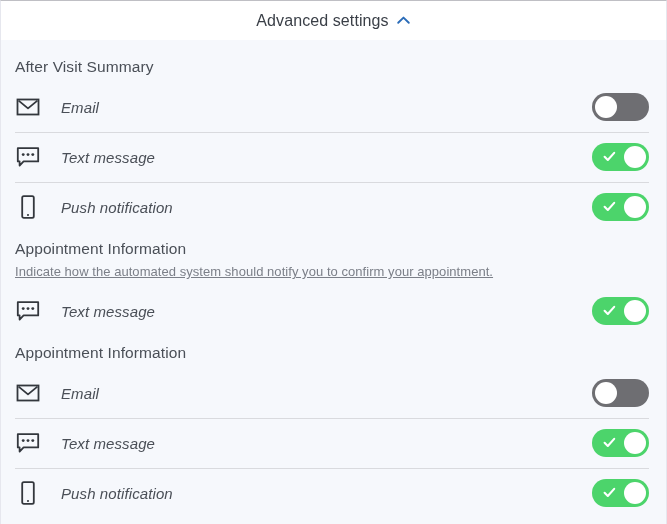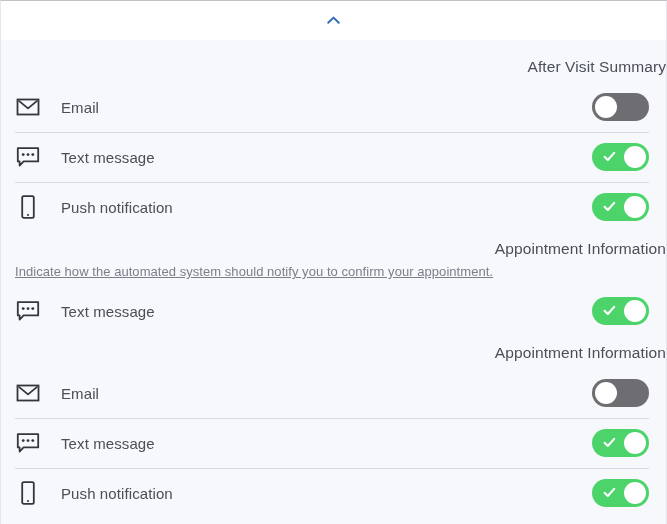--- a/index.html
+++ b/index.html
@@ -53,21 +53,20 @@
   .body-area {
     background: #f6f8fc;
     padding-top: 10px;
   }
 
   .section-title {
     font-size: 15.5px;
     color: #4a4f57;
     padding: 8px 0 6px 14px;
     letter-spacing: .1px;
-    text-align: right;
   }
   .section-desc {
     font-size: 13px;
     color: #7b7f88;
     padding: 0 14px 7px 14px;
     letter-spacing: .05px;
     text-decoration: underline;
   }
 
   .row {
@@ -95,20 +94,21 @@
     align-items: center;
     justify-content: flex-start;
     line-height: 0;
   }
   .row-label {
     flex: 1 1 auto;
     font-size: 15px;
     color: #4a4f57;
     padding-left: 12px;
     letter-spacing: .1px;
+    font-style: italic;
   }
 
   
   .toggle {
     flex: 0 0 auto;
     width: 57px;
     height: 28px;
     border-radius: 14px;
     position: relative;
     cursor: pointer;
@@ -142,20 +142,21 @@
   .toggle.on .toggle-check {
     display: block;
   }
 </style>
 </head>
 <body>
 
 <div id="page">
 
   <div class="adv-header">
+    <span class="adv-header-label">Advanced settings</span>
     <span class="chevron-up">
       <svg width="15" height="15" viewBox="0 0 15 15" aria-hidden="true">
         <path d="M2.2 9.8 L7.5 4.6 L12.8 9.8" fill="none" stroke="#2b6cb8" stroke-width="1.9" stroke-linecap="round" stroke-linejoin="round"></path>
       </svg>
     </span>
   </div>
 
   <div class="body-area" id="sections-host">
       <div>
         <div class="section-title">After Visit Summary</div>

